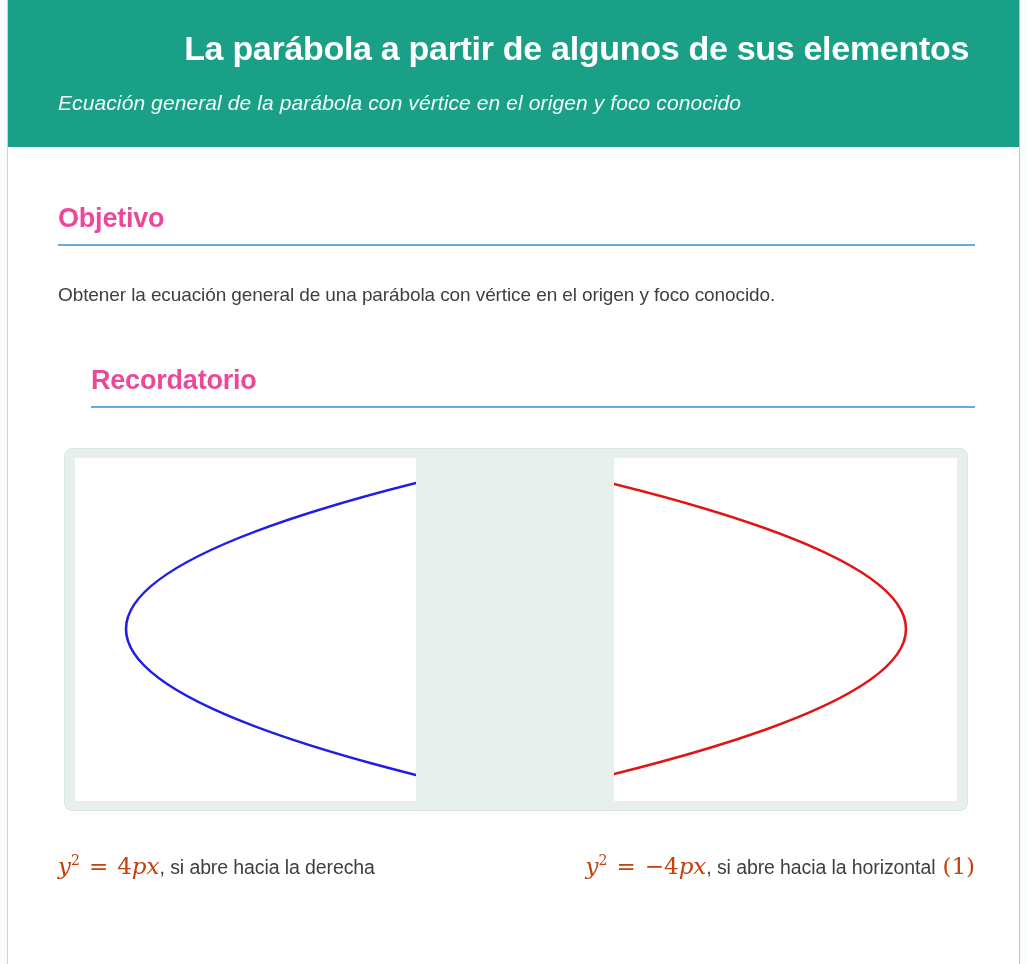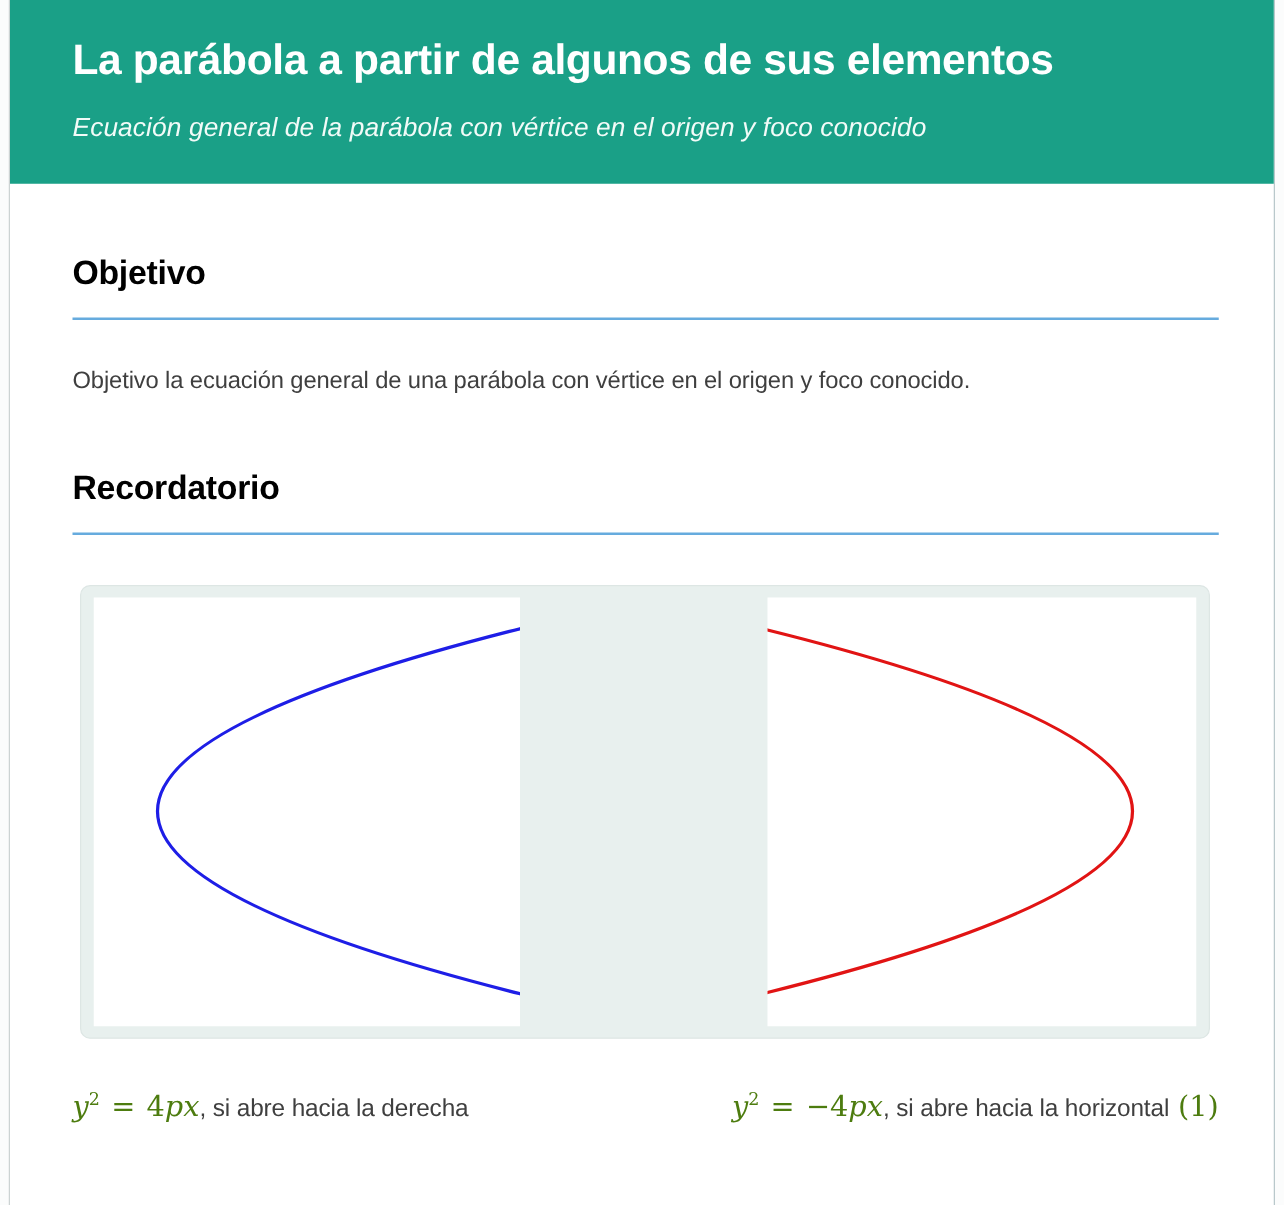--- a/index.html
+++ b/index.html
@@ -32,40 +32,41 @@
     background: #1aa087;
     padding: 27px 50px 0 50px;
     overflow: hidden;
   }
   .header-title {
     color: #ffffff;
     font-size: 34px;
     font-weight: 700;
     letter-spacing: -0.3px;
     line-height: 1.25;
+    text-align: right;
   }
   .header-subtitle {
     color: #f2fbf8;
     font-size: 21px;
     font-style: italic;
     margin-top: 21px;
     letter-spacing: 0.1px;
   }
   
   .content { padding: 0 44px 0 50px; }
   .section-heading {
-    color: #000000;
+    color: #ec4899;
     font-size: 27px;
     font-weight: 700;
-    padding-bottom: 20px;
+    padding-bottom: 10px;
     border-bottom: 2px solid #66abde;
     letter-spacing: -0.2px;
   }
   .heading-objetivo     { margin-top: 56px; }
-  .heading-recordatorio { margin-top: 59px; }
+  .heading-recordatorio { margin-top: 59px; margin-left: 33px; }
   .section-body {
     color: #3f3f3f;
     font-size: 19px;
     margin-top: 38px;
     letter-spacing: -0.1px;
   }
   
   .figure-box {
     margin-top: 40px;
     margin-left: 6px;
@@ -91,21 +92,21 @@
     margin-top: 42px;
     display: flex;
     justify-content: space-between;
     align-items: baseline;
     padding-bottom: 40px;
   }
   .equation { white-space: nowrap; }
   .math {
     font-family: "DejaVu Serif", "Liberation Serif", serif;
     font-size: 23px;
-    color: #4d7c0f;
+    color: #c2410c;
   }
   .mvar { font-style: italic; }
   .msup {
     font-size: 14px;
     font-style: normal;
     vertical-align: super;
     line-height: 0;
   }
   .mrel { margin: 0 9px; }
   .mnum { font-style: normal; }
@@ -125,21 +126,21 @@
   <div class="page-card">
 
     <div class="header">
       <div class="header-title">La parábola a partir de algunos de sus elementos</div>
       <div class="header-subtitle">Ecuación general de la parábola con vértice en el origen y foco conocido</div>
     </div>
 
     <div class="content">
 
       <div class="section-heading heading-objetivo">Objetivo</div>
-      <p class="section-body">Objetivo la ecuación general de una parábola con vértice en el origen y foco conocido.</p>
+      <p class="section-body">Obtener la ecuación general de una parábola con vértice en el origen y foco conocido.</p>
 
       <div class="section-heading heading-recordatorio">Recordatorio</div>
 
       <div class="figure-box">
         <div class="figure-panel panel-left">
           <svg width="341" height="343" viewBox="0 0 341 343">
             <path d="M 341 25 Q -239 171 341 317" fill="none" stroke-width="2.6" stroke-linecap="round" stroke="#1e1ee6"></path>
           </svg>
         </div>
         <div class="figure-panel panel-right">

